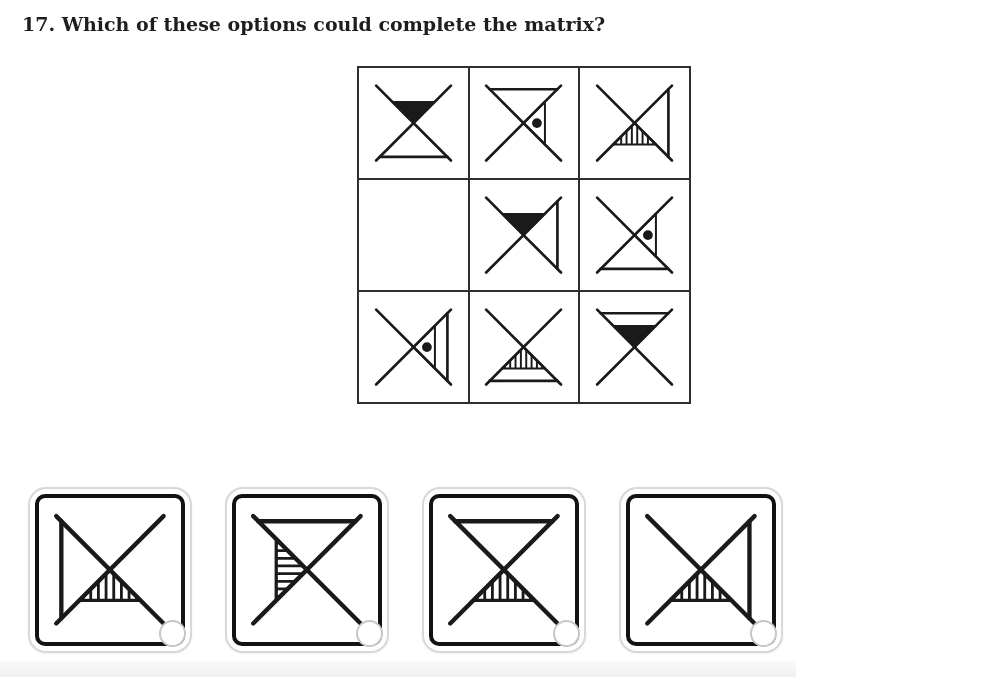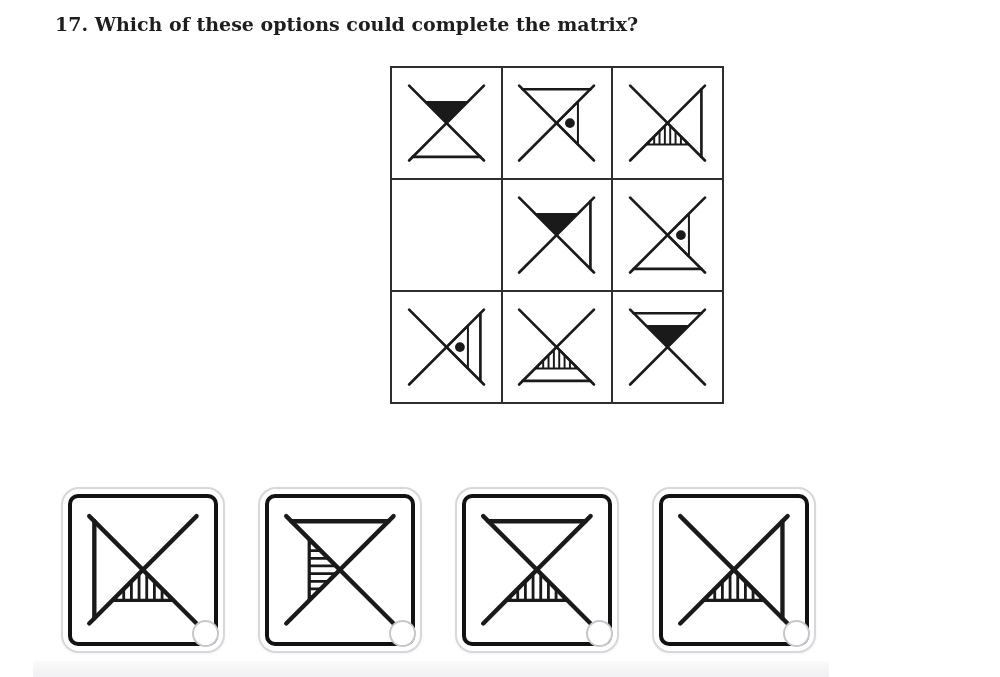--- a/index.html
+++ b/index.html
@@ -1,17 +1,17 @@
 <!DOCTYPE html>
 <html><head>
 <meta charset="utf-8">
 <style>
   html,body{margin:0;padding:0;background:#fff;}
   .page{position:relative;width:796px;height:677px;background:#ffffff;overflow:hidden;
-        font-family:"DejaVu Serif", serif;margin-left:33px;}
+        font-family:"DejaVu Serif", serif;}
   .q-title{position:absolute;left:22px;top:13px;font-size:19px;font-weight:700;
            color:#1e1e1e;letter-spacing:0px;}
   .matrix{position:absolute;left:357px;top:66px;width:334px;height:338px;
           background:#2e2e2e;padding:2px;box-sizing:border-box;
           display:grid;grid-template-columns:1fr 1fr 1fr;grid-template-rows:1fr 1fr 1fr;gap:2px;}
   .m-cell{background:#ffffff;display:flex;align-items:center;justify-content:center;}
   .m-cell svg{width:82%;height:82%;overflow:visible;}
   .options{position:absolute;left:0;top:487px;width:1000px;height:172px;}
   .card{position:absolute;top:0;width:164px;height:166px;box-sizing:border-box;
         border:2px solid #d7d7dc;border-radius:18px;background:#ffffff;

